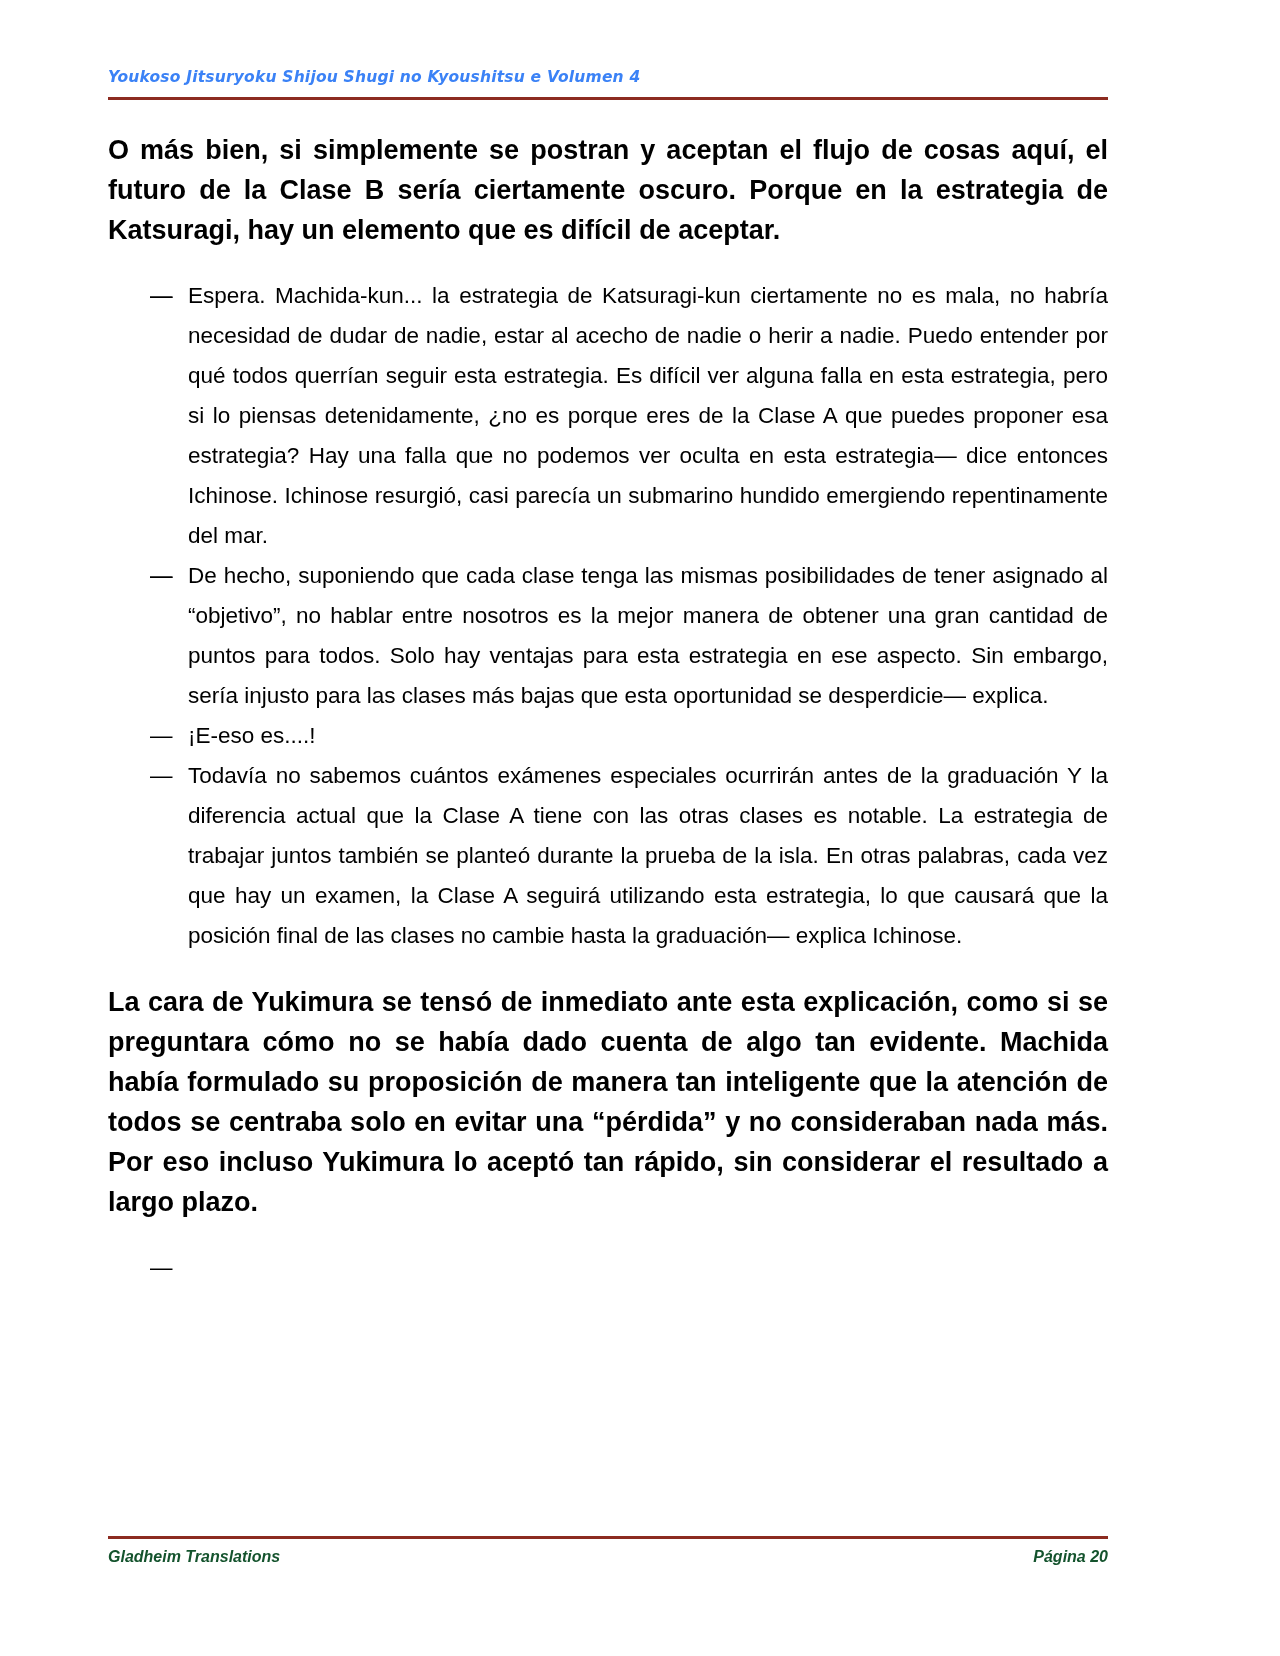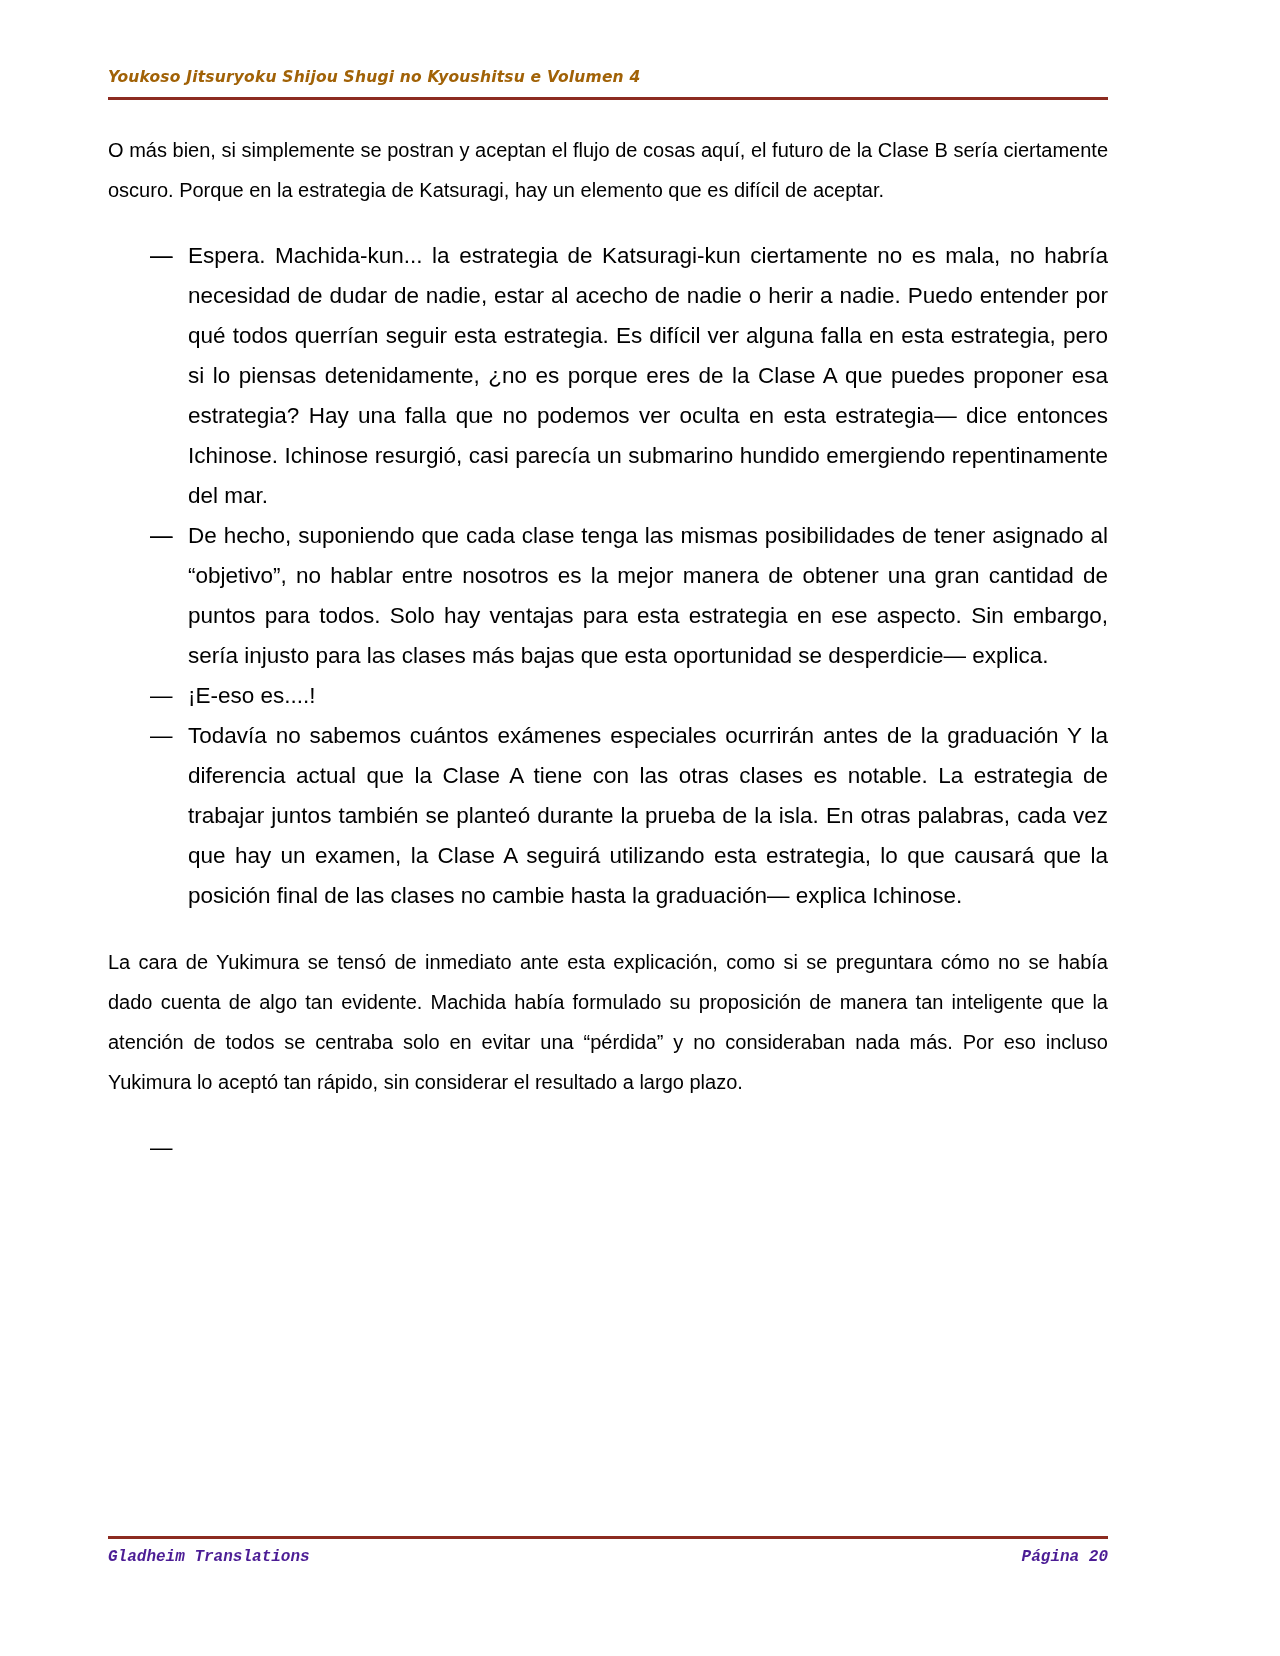--- a/index.html
+++ b/index.html
@@ -27,44 +27,45 @@
     left: 108px;
     top: 68px;
     width: 1000px;
   }
   .header-title {
     font-family: "DejaVu Sans", sans-serif;
     font-weight: bold;
     font-style: italic;
     font-size: 15.5px;
     letter-spacing: 0.2px;
-    color: #a16207;
+    color: #3b82f6;
     white-space: nowrap;
   }
   .header-rule {
     position: absolute;
     left: 108px;
     top: 97px;
     width: 1000px;
     height: 3px;
     background: #8c2b20;
   }
   .content {
     position: absolute;
     left: 108px;
     top: 130px;
     width: 1000px;
   }
   p.para {
     margin: 0 0 0 0;
-    font-size: 20px;
+    font-size: 27px;
     line-height: 40px;
     text-align: justify;
     text-justify: inter-word;
     hyphens: none;
+    font-weight: bold;
   }
   .para-gap {
     height: 26px;
   }
   ul.dialogue {
     list-style: none;
     margin: 0;
     padding: 0 0 0 42px;
   }
   ul.dialogue li {
@@ -91,25 +92,25 @@
   .footer {
     position: absolute;
     left: 108px;
     top: 1548px;
     width: 1000px;
     display: flex;
     justify-content: space-between;
     align-items: baseline;
   }
   .footer-left, .footer-right {
-    font-family: Liberation Mono, monospace;
+    font-family: Liberation Sans, sans-serif;
     font-weight: bold;
     font-style: italic;
     font-size: 16px;
-    color: #4c1d95;
+    color: #14532d;
     white-space: nowrap;
   }
 </style>
 </head>
 <body>
 
 <div class="page">
 
   <div class="header">
     <div class="header-title">Youkoso Jitsuryoku Shijou Shugi no Kyoushitsu e Volumen 4</div>

